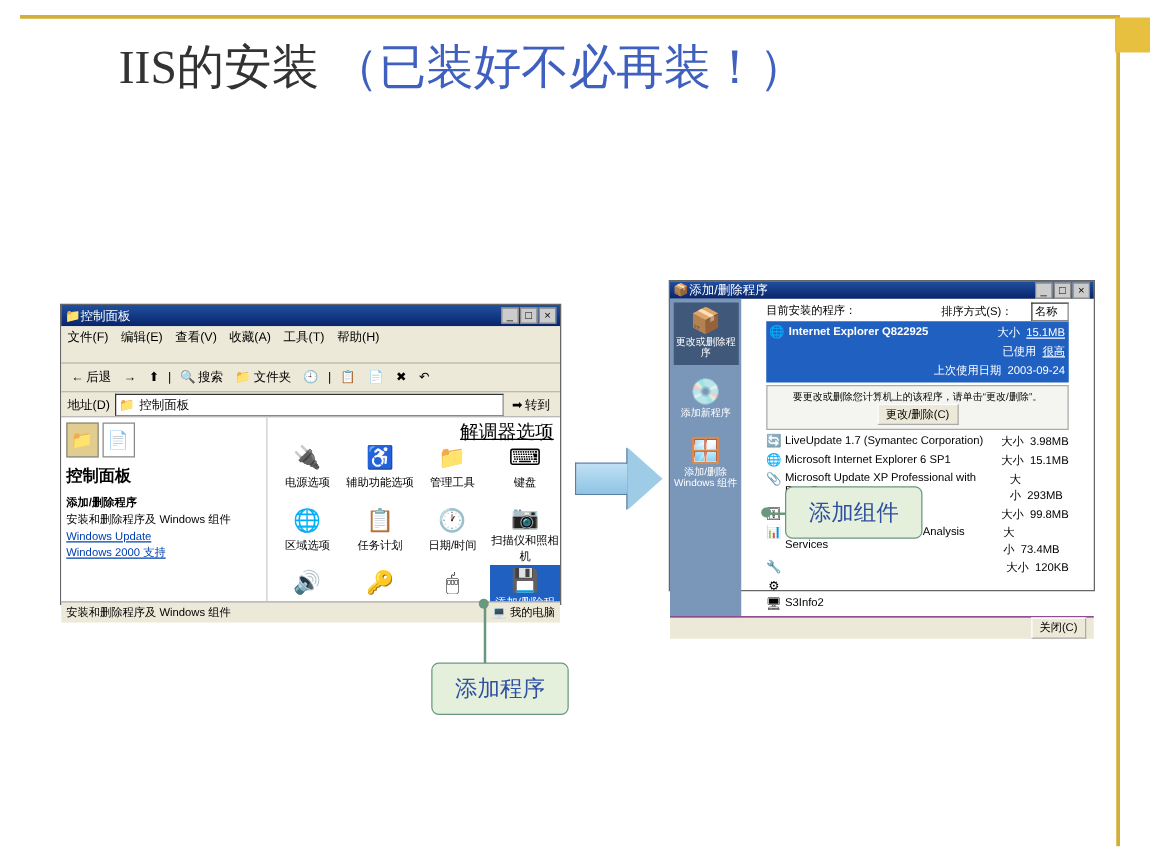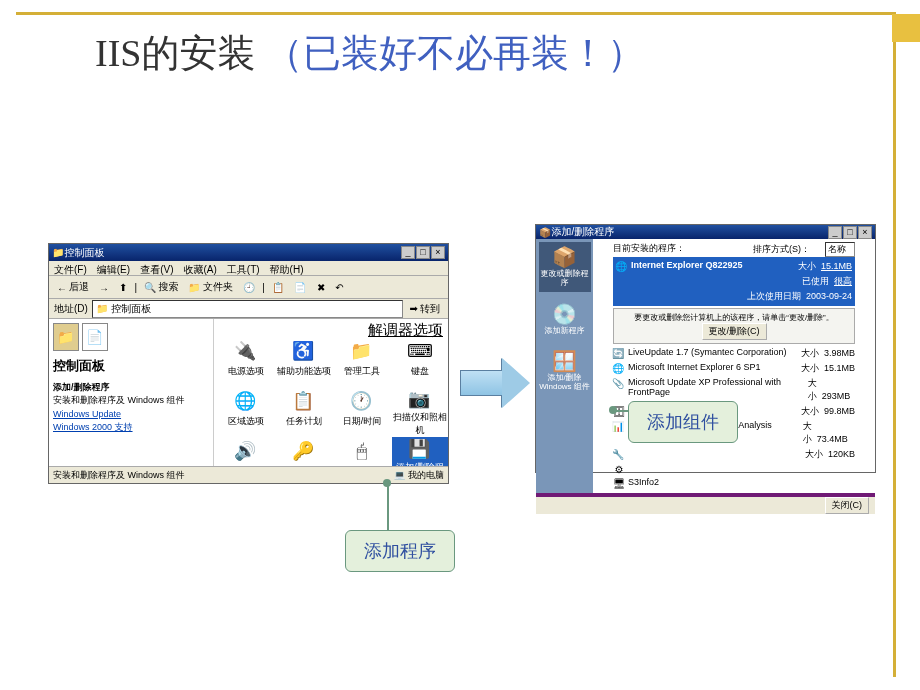--- a/index.html
+++ b/index.html
@@ -48,21 +48,21 @@
       padding: 0 3px;
       font-size: 10px;
     }
     .title-bar .spacer { flex: 1; }
     .title-bar .wbtn {
       width: 14px; height: 13px;
       background: #ccc; border: 1px solid #888;
       margin-left: 1px; color: #000;
       font-size: 9px; text-align: center; line-height: 10px;
     }
-    .menu-bar { height: 15px; background: #ece9d8; display: flex; padding: 2px 5px; gap: 10px; font-size: 10px; border-bottom: 1px solid #aaa;}
+    .menu-bar { height: 30px; background: #ece9d8; display: flex; padding: 2px 5px; gap: 10px; font-size: 10px; border-bottom: 1px solid #aaa;}
     .tool-bar { height: 23px; background: #ece9d8; display: flex; align-items: center; padding: 2px 5px; gap: 4px; border-bottom: 1px solid #aaa; font-size: 10px;}
     .tool-btn { padding: 1px 3px; display: flex; align-items: center; gap: 2px;}
     .addr-bar { height: 20px; background: #ece9d8; display: flex; align-items: center; padding: 2px 5px; font-size: 10px; border-bottom: 1px solid #aaa;}
     .addr-box { background: #fff; border: 1px inset #888; flex: 1; margin: 0 4px; padding: 1px 3px; display: flex; align-items: center; gap: 3px;}
     .body-area { display: flex; height: 147px; background: #fff; }
     .left-pane { width: 165px; border-right: 1px solid #ccc; padding: 4px; position: relative;}
     .lp-head { display: flex; gap: 3px; }
     .lp-box { background: #e0cd8f; width: 26px; height: 28px; border: 1px solid #888; display: flex; align-items: center; justify-content: center; font-size: 14px;}
     .lp-title { font-weight: bold; font-size: 13px; margin-top: 6px; }
     .lp-sub { font-weight: bold; font-size: 9px; margin-top: 6px;}
@@ -92,21 +92,21 @@
     .side-ic { font-size: 20px; margin-bottom: 2px;}
     .mainR { flex: 1; padding: 3px 20px;}
     .hdrR { display: flex; justify-content: space-between; font-size: 9px;}
     .hdrR .sort { display: flex; align-items: center; gap: 15px;}
     .sort-sel { border: 1px inset #888; background: #fff; padding: 0px 8px 0px 2px; font-size: 9px;}
     .prog-row { display: flex; justify-content: space-between; font-size: 9px; padding: 1px 0;}
     .prog-row .pn { display: flex; gap: 3px;}
     .pi { width: 12px; height: 12px; display: inline-flex; align-items: center; justify-content: center; font-size: 10px;}
     .note-box { border: 1px solid #aaa; background: #f4f4f0; padding: 3px 5px; font-size: 8px; margin: 2px 0; display: flex; justify-content: space-between; align-items: center; flex-direction: column;}
     .btn-gray { background: #ece9d8; border: 1px outset #fff; padding: 1px 6px; font-size: 9px;}
-    .footR { height: 24px; border-top: 4px solid #701a75; background: #ece9d8; display: flex; align-items: center; justify-content: flex-end; padding: 0 6px;}
+    .footR { height: 24px; border-top: 1px solid #701a75; background: #ece9d8; display: flex; align-items: center; justify-content: flex-end; padding: 0 6px;}
     
     .arrow {
       position: absolute;
       left: 460px; top: 358px;
       width: 72px; height: 50px;
     }
     .arrow-body { position: absolute; left: 0; top: 12px; width: 42px; height: 26px; background: linear-gradient(#bfe0f4,#8fc4e4); border-top: 1px solid #5a7fa0; border-bottom: 1px solid #5a7fa0; border-left: 1px solid #5a7fa0;}
     .arrow-head { position: absolute; left: 42px; top: 0; width: 0; height: 0; border-top: 25px solid transparent; border-bottom: 25px solid transparent; border-left: 28px solid #9ecbe6;}
     .arrow-head::after { content:''; position:absolute; left:-28px; top:-25px; border-top:25px solid transparent; border-bottom:25px solid transparent; border-left:28px solid #5a7fa0; z-index:-1; transform: translateX(-1px);}
     
@@ -114,21 +114,21 @@
       position: absolute;
       background: #e4f0dc;
       border: 1.5px solid #6a987f;
       border-radius: 6px;
       padding: 8px 18px;
       color: #3050a0;
       font-size: 18px;
       font-family: SimSun, serif;
     }
     .c1 { left: 345px; top: 530px; }
-    .c2 { left: 628px; top: 401px; }
+    .c2 { left: 628px; top: 389px; }
     .pointer-line { position: absolute; background: #6a987f; }
     .pl1 { left: 387px; top: 482px; width: 2px; height: 49px;}
     .pl1-dot { position:absolute; left: 383px; top: 479px; width: 8px; height: 8px; background:#6a987f; border-radius:50%;}
     .pl2 { left: 615px; top: 410px; width: 14px; height: 2px;}
     .pl2-dot { position:absolute; left: 609px; top: 406px; width: 8px; height: 8px; background:#6a987f; border-radius:50%;}
     .sel-row { background: #2060c0; color: #fff;}
   </style>
 </head>
 <body>
 

